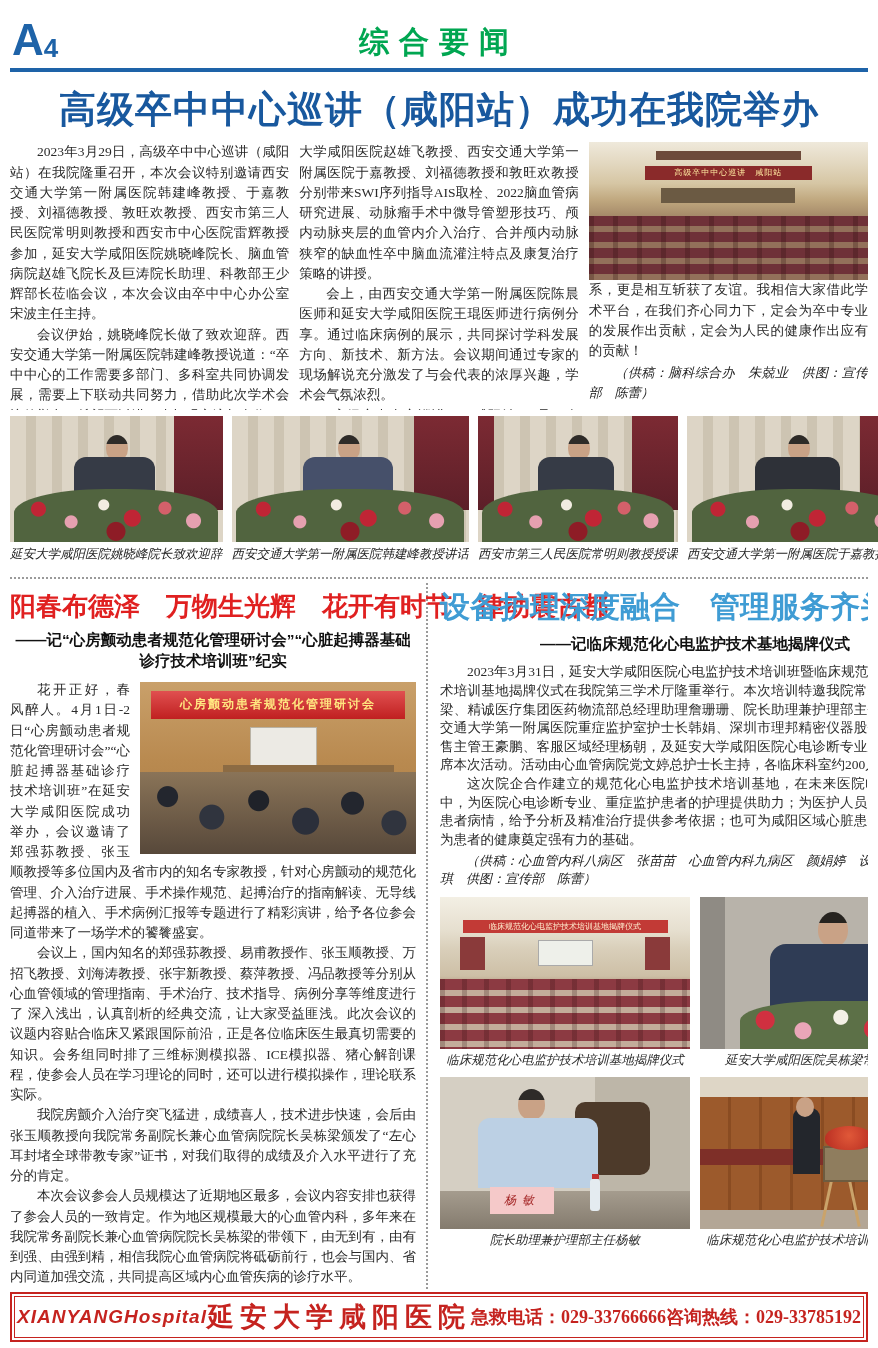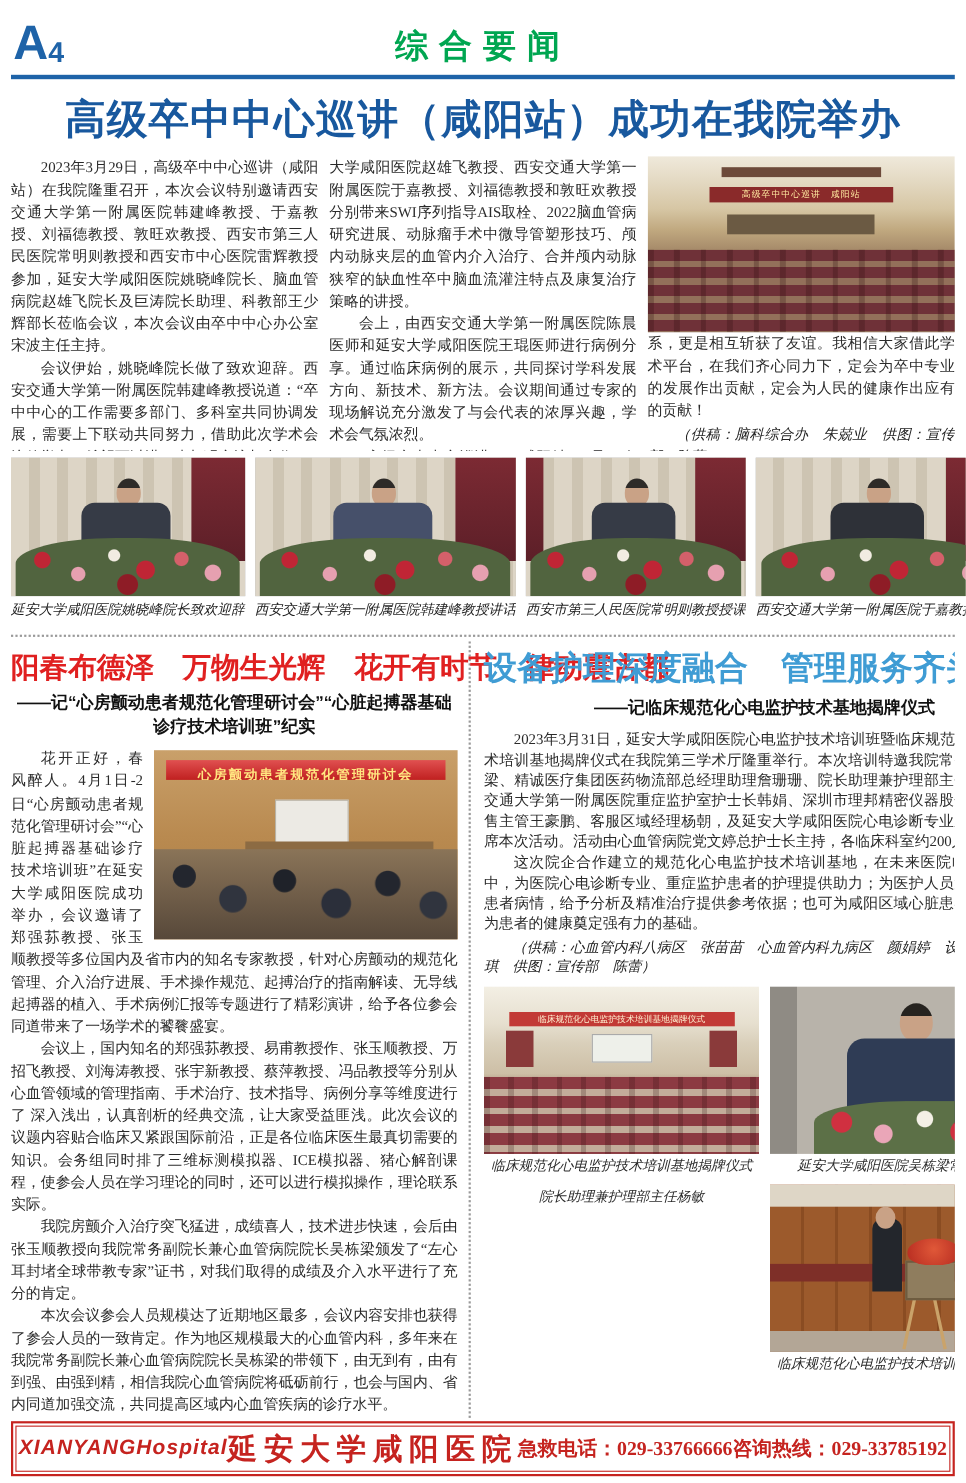--- a/index.html
+++ b/index.html
@@ -32,21 +32,21 @@
   .caption{font-style:italic;font-size:13px;text-align:center;color:#222;margin:2px 0 3px 0;}
   .credit{font-style:italic;font-size:13px;text-indent:2em;color:#222;margin-top:2px;}
 
   
   .ph{position:relative;overflow:hidden;background:#bbb;}
   .ph div{position:absolute;}
   .fig-head{width:22px;height:26px;border-radius:50% 50% 46% 46%;
             background:linear-gradient(180deg,#2e2b28 0 34%,#c9a286 34%);}
 
   
-  .ph-hall1{width:100%;height:160px;background:linear-gradient(180deg,#efe9db 0%,#e2d7bf 16%,#d6c6a4 30%,#c0a87f 42%,#a98e6c 52%,#91705a 62%,#7d5b49 100%);}
+  .ph-hall1{width:100%;height:138px;background:linear-gradient(180deg,#efe9db 0%,#e2d7bf 16%,#d6c6a4 30%,#c0a87f 42%,#a98e6c 52%,#91705a 62%,#7d5b49 100%);}
   .h1-top{top:6%;left:24%;right:24%;height:9px;background:#6d4a3a;}
   .h1-banner{top:17%;left:20%;right:20%;height:14px;background:#8a2a2a;color:#ffe9a0;
              font-size:8px;line-height:14px;text-align:center;white-space:nowrap;overflow:hidden;letter-spacing:1px;}
   .h1-stage{top:33%;left:26%;right:26%;height:11%;background:#6b5a43;}
   .h1-chairs{bottom:0;left:0;right:0;height:47%;
       background:repeating-linear-gradient(90deg,rgba(40,10,10,.25) 0 5px,rgba(0,0,0,0) 5px 24px),
                  repeating-linear-gradient(180deg,#6f3138 0 10px,#93705a 10px 16px);}
 
   
   .strip{display:flex;gap:9px;margin-top:6px;}
@@ -84,21 +84,21 @@
   .subtitle{font-family:"Liberation Sans","DejaVu Sans",sans-serif;font-weight:bold;font-size:15.5px;
       text-align:center;line-height:1.35;margin-bottom:8px;color:#111;}
   .artbody{font-size:13.5px;line-height:1.5;text-align:justify;}
   .artbody p{text-indent:2em;}
   .artbody .credit{line-height:1.45;}
   .a3body{font-size:13.5px;line-height:1.38;}
 
   
   .ph-meeting{float:right;width:276px;height:172px;margin:2px 0 6px 10px;
       background:linear-gradient(180deg,#c9a06a 0%,#b98a50 45%,#a87a42 100%);}
-  .m-banner{top:5%;left:4%;right:4%;height:18px;background:linear-gradient(180deg,#e05050,#c02020);
+  .m-banner{top:5%;left:4%;right:4%;height:28px;background:linear-gradient(180deg,#e05050,#c02020);
       color:#ffe680;font-size:12px;font-weight:bold;text-align:center;line-height:26px;letter-spacing:2px;
       font-family:"Liberation Sans","DejaVu Sans",sans-serif;white-space:nowrap;overflow:hidden;}
   .m-screen{top:26%;left:40%;width:24%;height:30%;background:#eceae4;border:1px solid #b9b2a4;}
   .m-table{top:48%;left:30%;right:8%;height:7%;background:#8c6b43;}
   .m-audience{bottom:0;left:0;right:0;height:48%;background:
      radial-gradient(circle at 10% 30%,#23262e 0 10px,rgba(0,0,0,0) 11px),
      radial-gradient(circle at 26% 55%,#30343e 0 12px,rgba(0,0,0,0) 13px),
      radial-gradient(circle at 43% 35%,#1f2229 0 10px,rgba(0,0,0,0) 11px),
      radial-gradient(circle at 60% 60%,#2b2f3a 0 13px,rgba(0,0,0,0) 14px),
      radial-gradient(circle at 77% 38%,#23262e 0 11px,rgba(0,0,0,0) 12px),
@@ -289,20 +289,29 @@
         </figure>
         <figure>
           <div class="ph gph ph-portrait">
             <div class="pt-head"></div>
             <div class="pt-suit"></div>
             <div class="pt-flowers"></div>
           </div>
           <figcaption>延安大学咸阳医院吴栋梁常务副院长</figcaption>
         </figure>
         <figure>
+          <div class="ph gph ph-desk">
+            <div class="d-chair"></div>
+            <div class="d-head"></div>
+            <div class="d-torso"></div>
+            <div class="d-desk"></div>
+            <div class="d-card">杨敏</div>
+            <div class="d-bottle"></div>
+            <div class="d-cap"></div>
+          </div>
           <figcaption>院长助理兼护理部主任杨敏</figcaption>
         </figure>
         <figure>
           <div class="ph gph ph-unveil">
             <div class="u-ceil"></div>
             <div class="u-bench"></div>
             <div class="u-floor"></div>
             <div class="u-fig1"></div>
             <div class="u-h1"></div>
 

